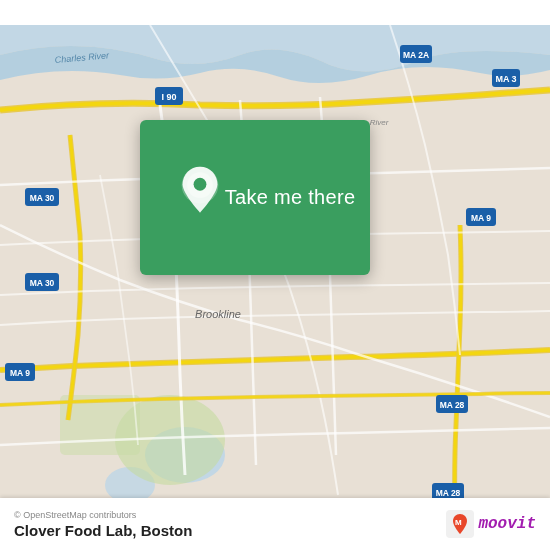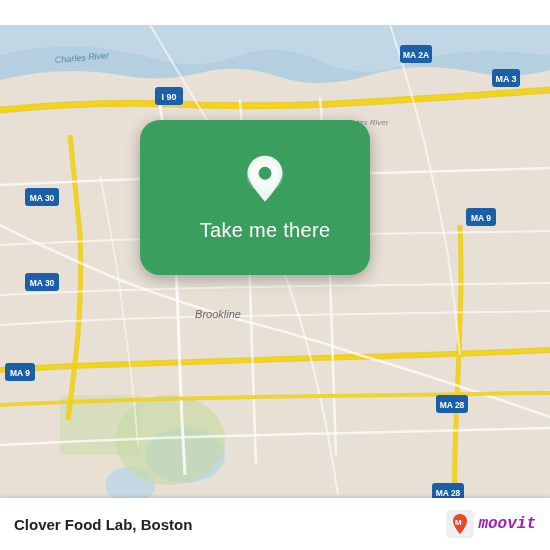--- a/index.html
+++ b/index.html
@@ -28,23 +28,22 @@
     }
 
     
     #location-card {
       position: absolute;
       top: 120px;
       left: 140px;
       width: 230px;
       height: 155px;
       background-color: #3a9e5f;
-      border-radius: 20px;
-      display: flex;
-      flex-direction: column;
+      border-radius: 6px;
+      display: flex;
       align-items: center;
       justify-content: center;
       box-shadow: 0 4px 15px rgba(0,0,0,0.3);
       cursor: pointer;
       padding-left: 20px;
     }
 
     #pin-icon {
       width: 50px;
       height: 55px;
@@ -199,20 +198,21 @@
       <circle cx="25" cy="22" r="20" fill="white" opacity="0.25"></circle>
       <circle cx="25" cy="22" r="14" fill="white" opacity="0.35"></circle>
       <path d="M25,2 C14.5,2 6,10.5 6,21 C6,31.5 25,52 25,52 C25,52 44,31.5 44,21 C44,10.5 35.5,2 25,2 Z" fill="white" opacity="0.9"></path>
       <circle cx="25" cy="21" r="7" fill="#3a9e5f"></circle>
     </svg>
     <button id="take-me-there-btn">Take me there</button>
   </div>
 
   <div id="bottom-bar">
     <div id="bottom-left">
+      <span id="attribution">© OpenStreetMap contributors</span>
       <span id="location-name">Clover Food Lab, Boston</span>
     </div>
 
     <div id="moovit-logo">
 
       <svg id="moovit-icon" viewBox="0 0 28 28" xmlns="http://www.w3.org/2000/svg">
         <rect width="28" height="28" rx="4" fill="#f0f0f0"></rect>
 
         <path d="M14,4 C10,4 7,7 7,11 C7,16 14,24 14,24 C14,24 21,16 21,11 C21,7 18,4 14,4 Z" fill="#e8472a"></path>
 

